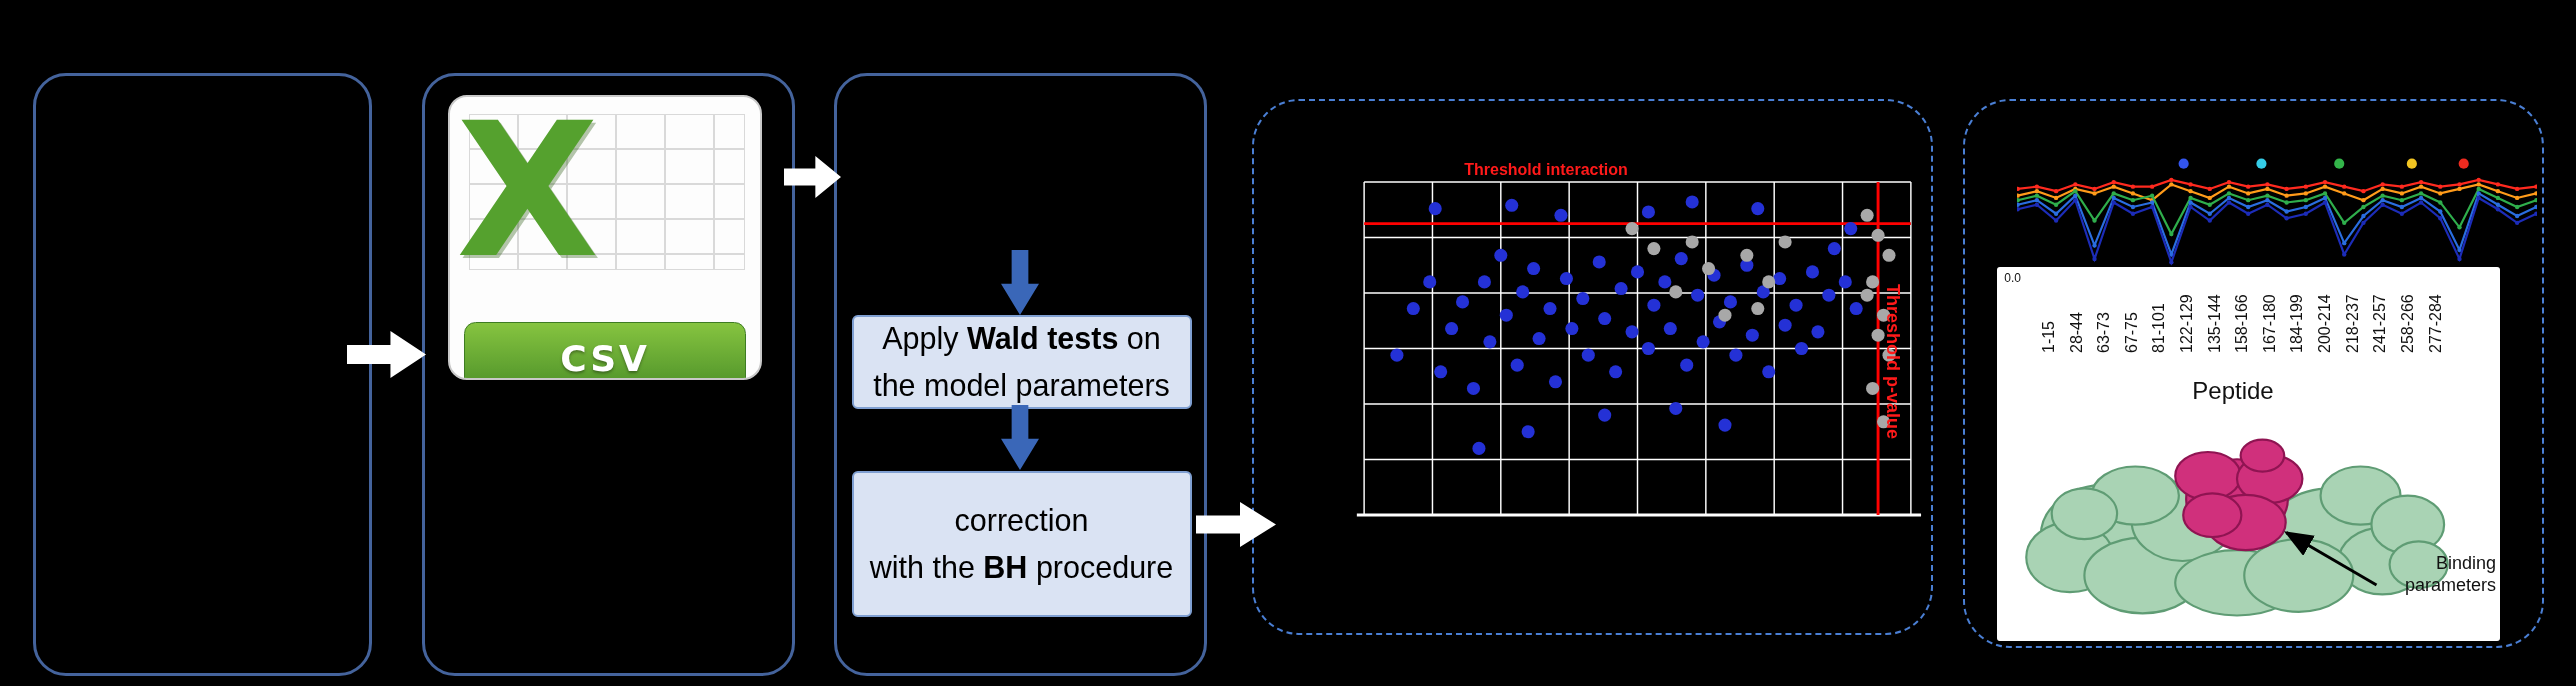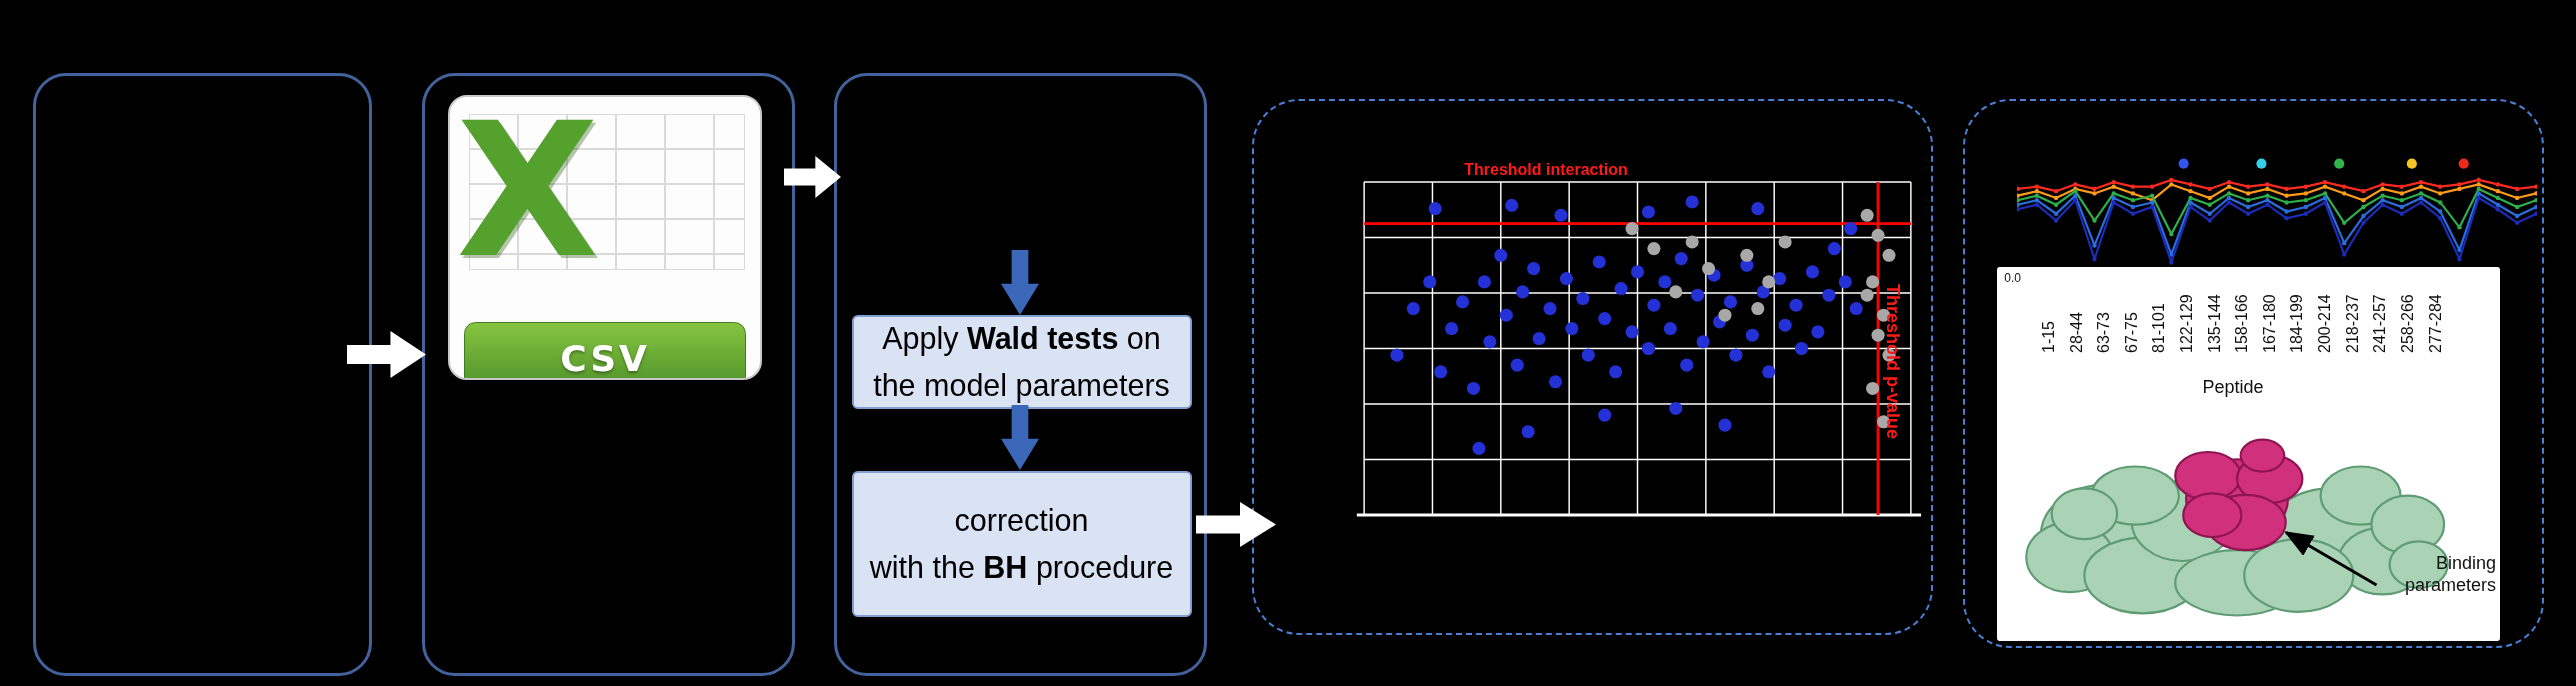--- a/index.html
+++ b/index.html
@@ -64,21 +64,21 @@
 
   
   .uptake-svg{position:absolute;left:52px;top:54px;}
   .white-panel{position:absolute;left:32px;top:166px;width:503px;height:374px;background:#fff;
      border-radius:2.9px;}
   .y-tick{position:absolute;left:7.3px;top:4.4px;font-size:12px;color:#111;}
   .pep-axis{position:absolute;inset:0;}
   .pep-label{position:absolute;top:86px;transform:rotate(-90deg);transform-origin:0 0;
      font-size:16px;color:#111;white-space:nowrap;}
   .pep-title{position:absolute;left:14.5px;top:110px;width:443px;text-align:center;
-     font-size:18px;color:#111;}
+     font-size:24px;color:#111;}
   .protein-svg{position:absolute;left:22px;top:145px;}
   .binding-label{position:absolute;left:367px;top:285px;width:132px;text-align:right;
      font-size:18px;line-height:22px;color:#111;}
 </style>
 </head>
 <body>
 
 <div class="canvas">
 
   <div id="box1" class="round-box"></div>

